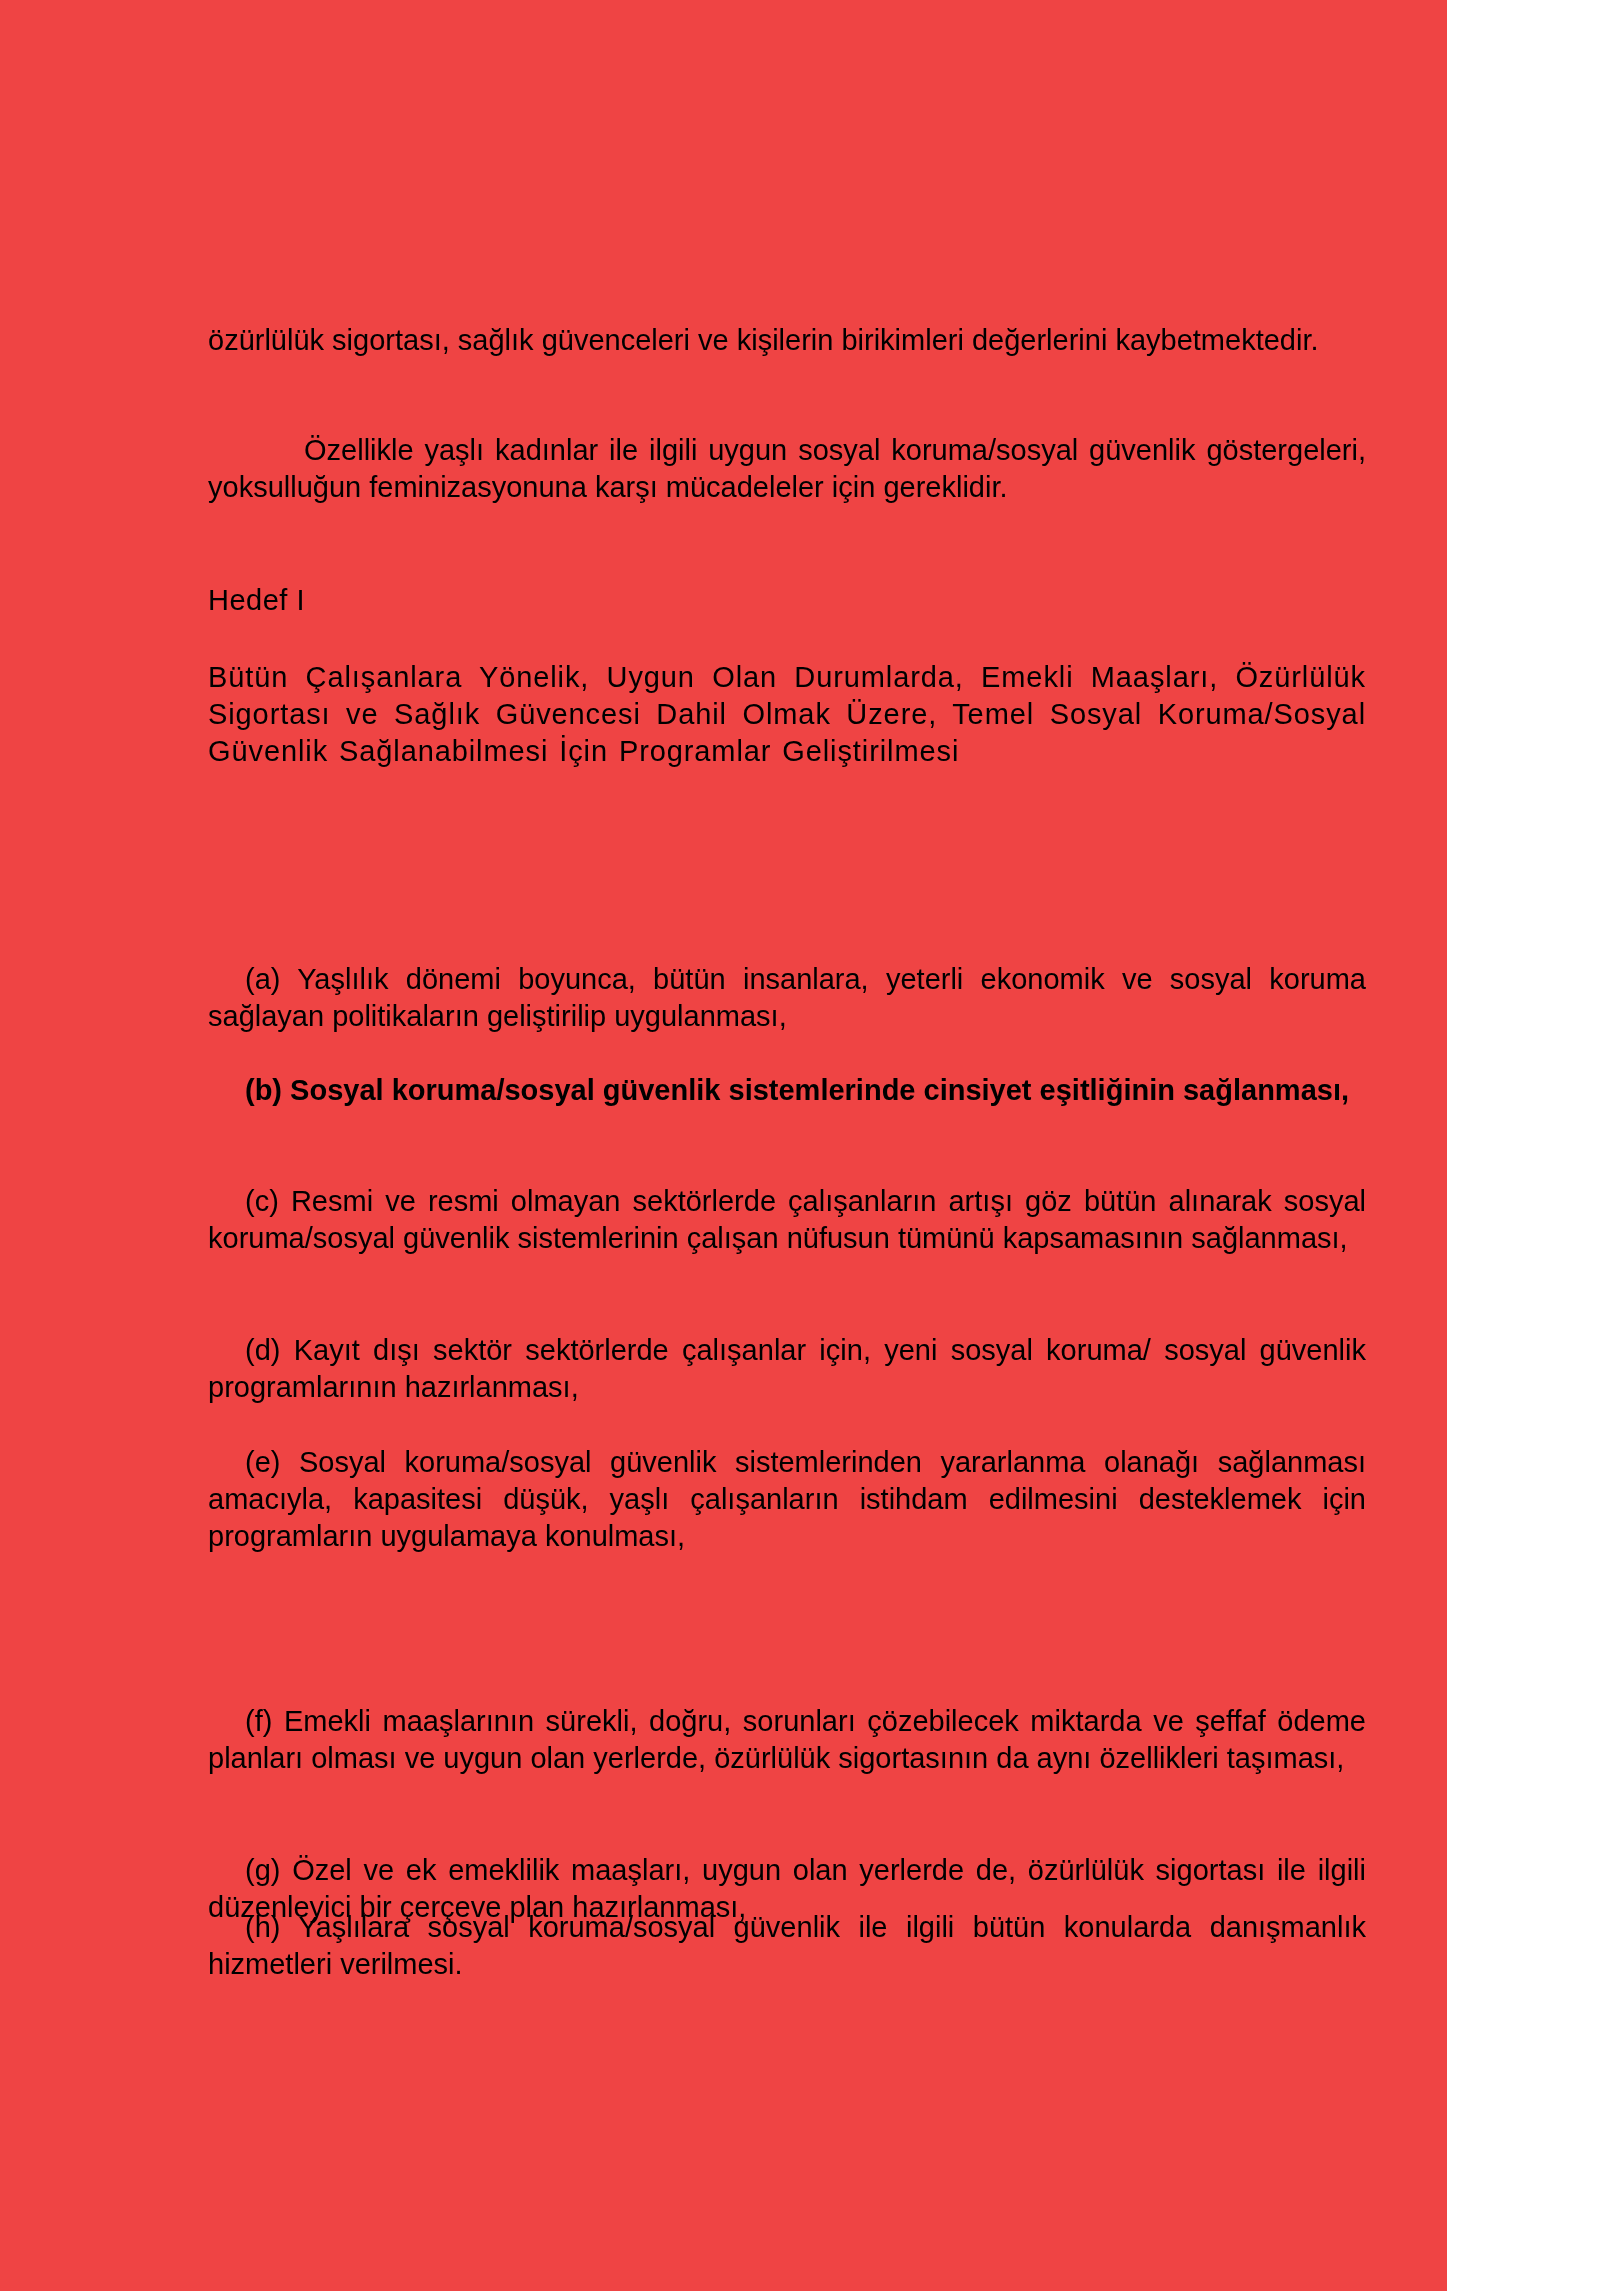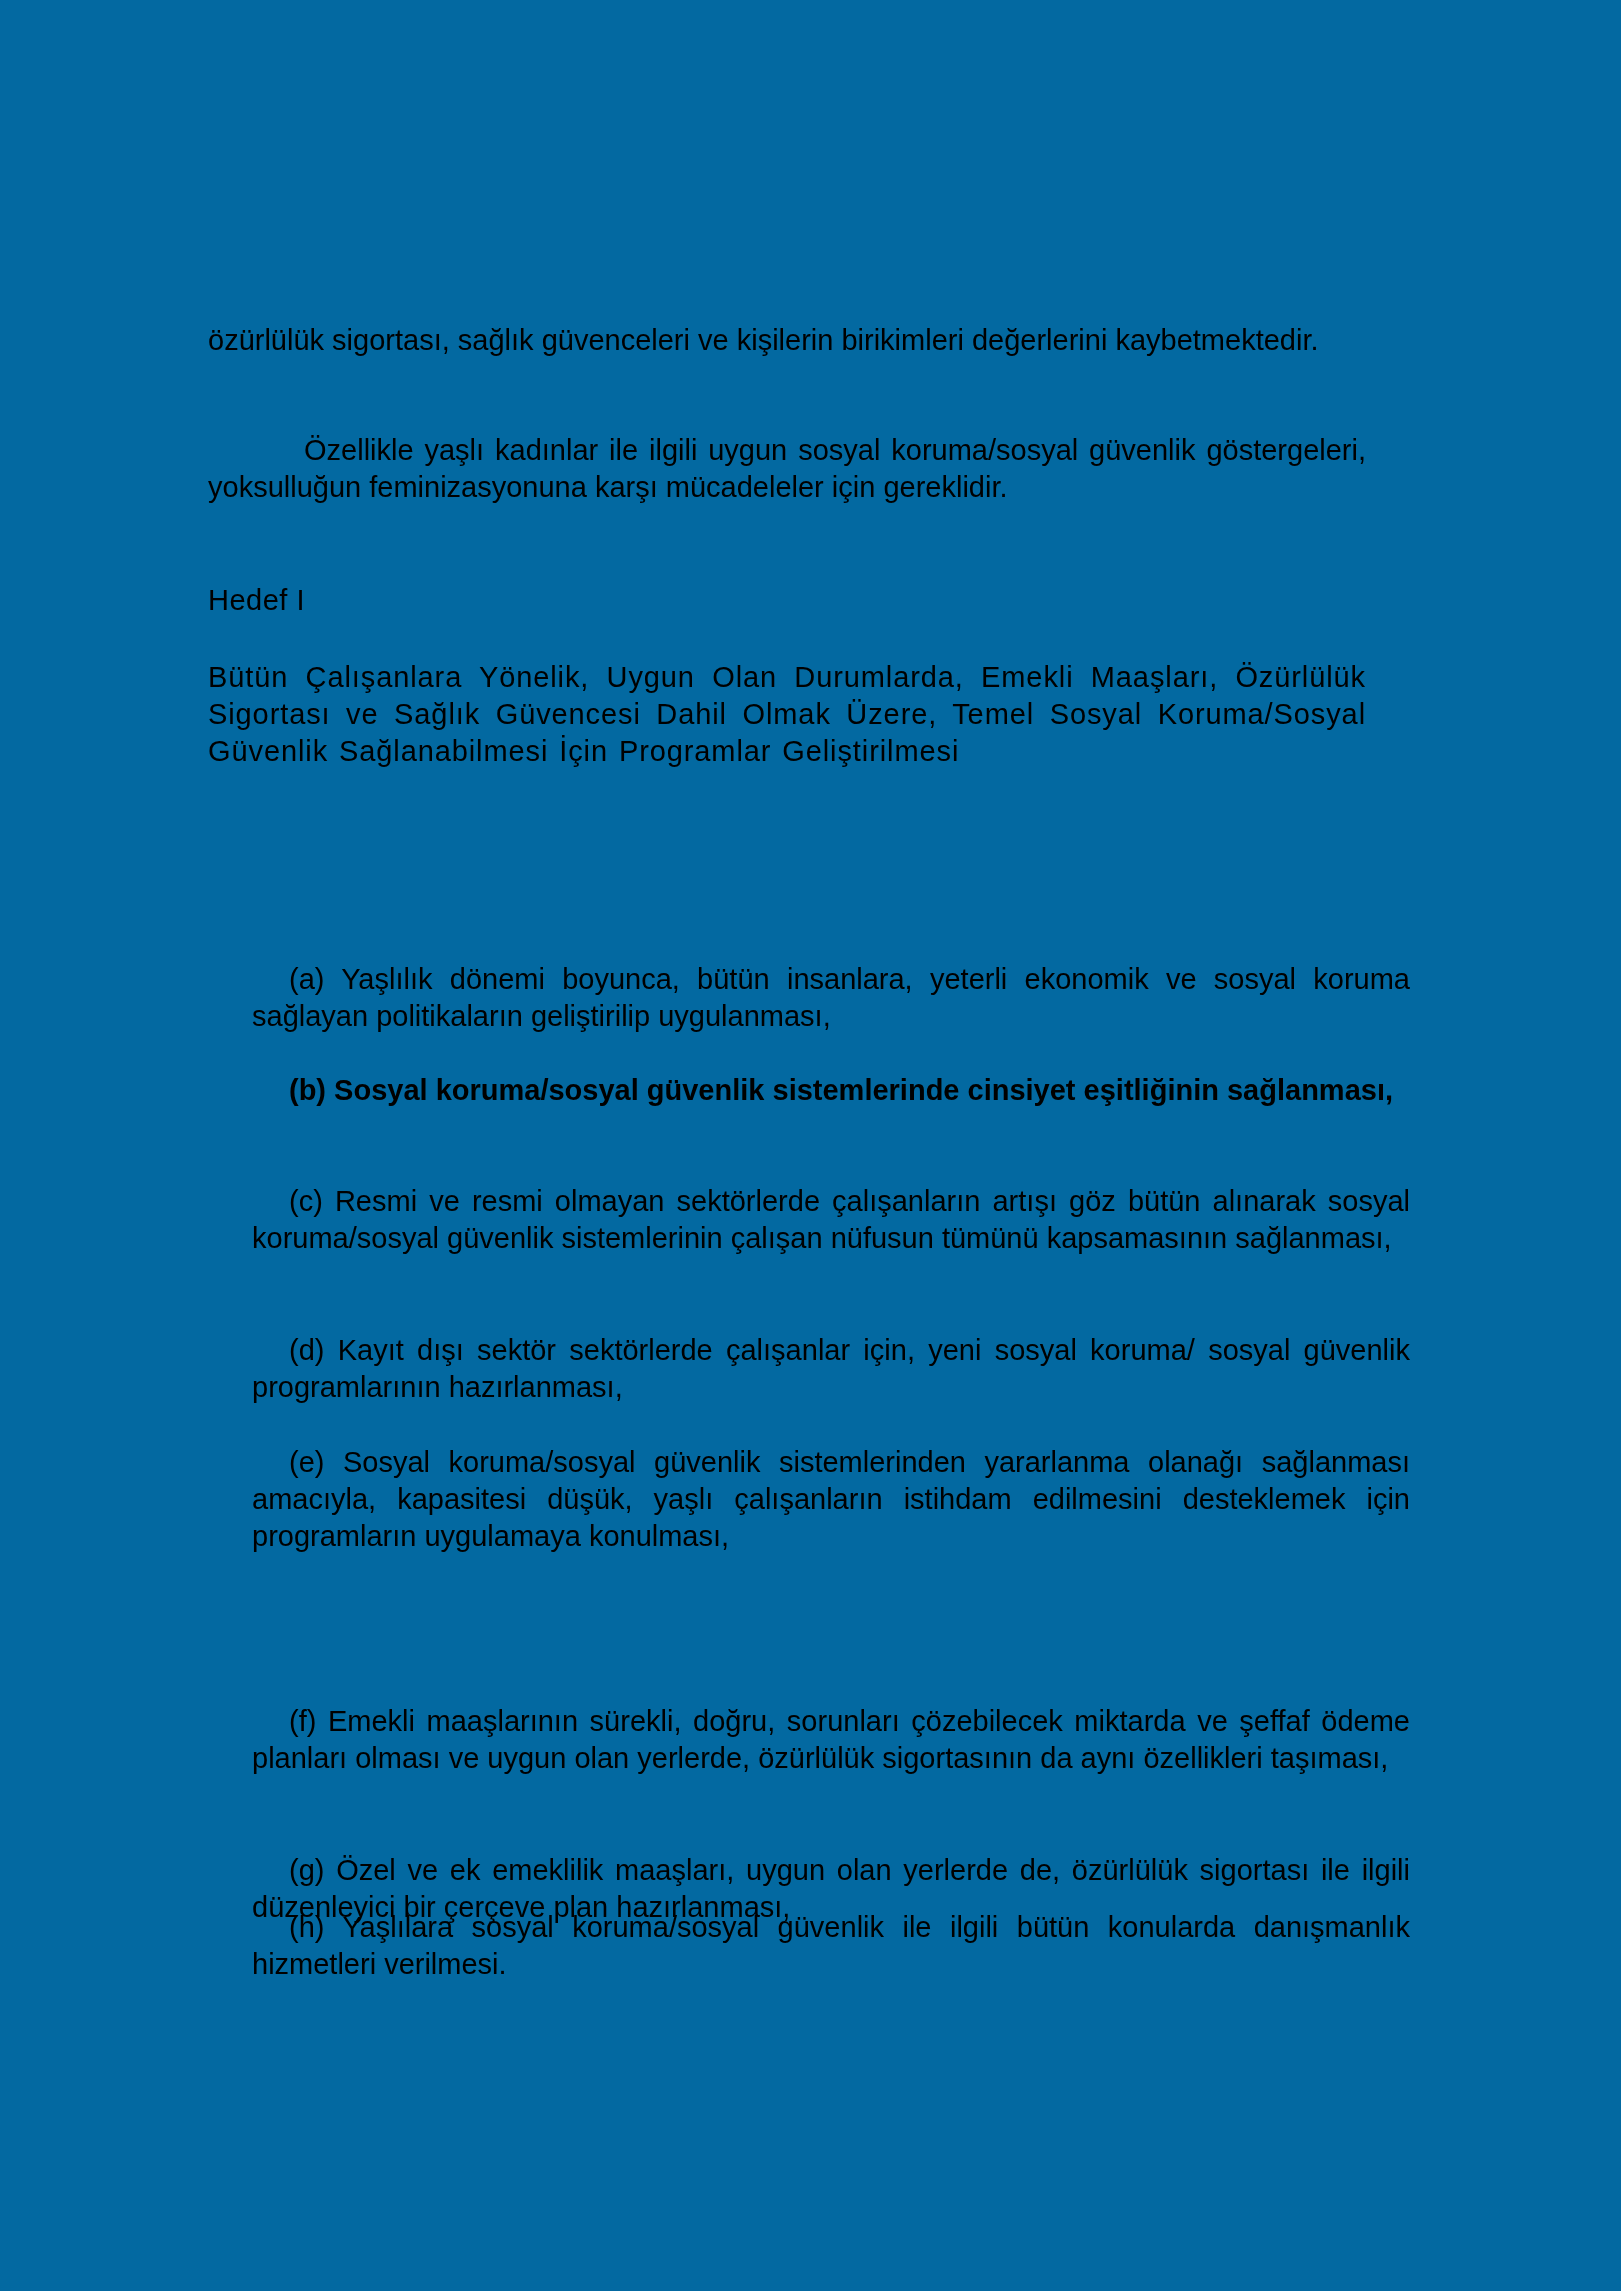--- a/index.html
+++ b/index.html
@@ -11,40 +11,40 @@
       width: 1621px;
       height: 2292px;
       position: relative;
       overflow: hidden;
       font-family: "Liberation Sans", sans-serif;
       color: #000000;
     }
     .page {
       position: absolute;
       left: 0; top: 0;
-      width: 1621px;
+      width: 1447px;
       height: 2292px;
-      background: #0369a1;
+      background: #ef4444;
     }
     .block {
       position: absolute;
       left: 208px;
       width: 1158px;
       font-size: 29px;
       line-height: 37px;
       text-align: justify;
       text-align-last: left;
       margin: 0;
     }
     .heading-spaced {
       letter-spacing: 0.9px;
       word-spacing: 2px;
     }
     .indent-first { text-indent: 96px; }
-    .indent-item { text-indent: 37px; margin-left: 44px; }
+    .indent-item { text-indent: 37px; }
     .label {
       letter-spacing: 0.5px;
     }
   </style>
 </head>
 <body>
 
 <div class="page">
 
   <p class="block" style="top:322px;">özürlülük sigortası, sağlık güvenceleri ve kişilerin birikimleri değerlerini kaybetmektedir.</p>

